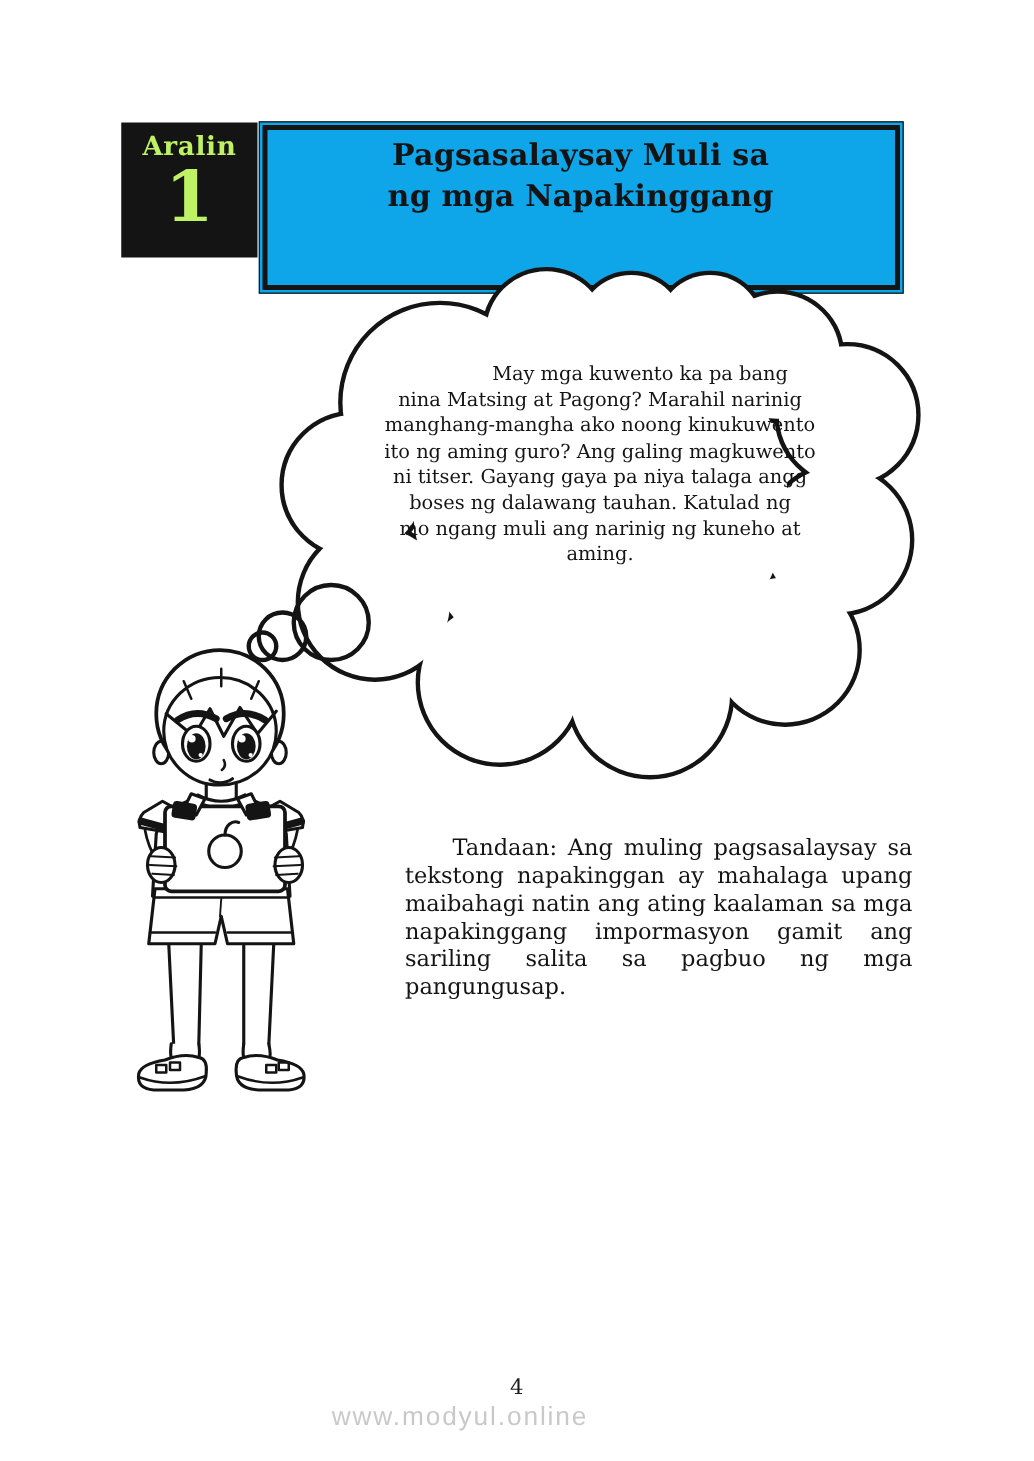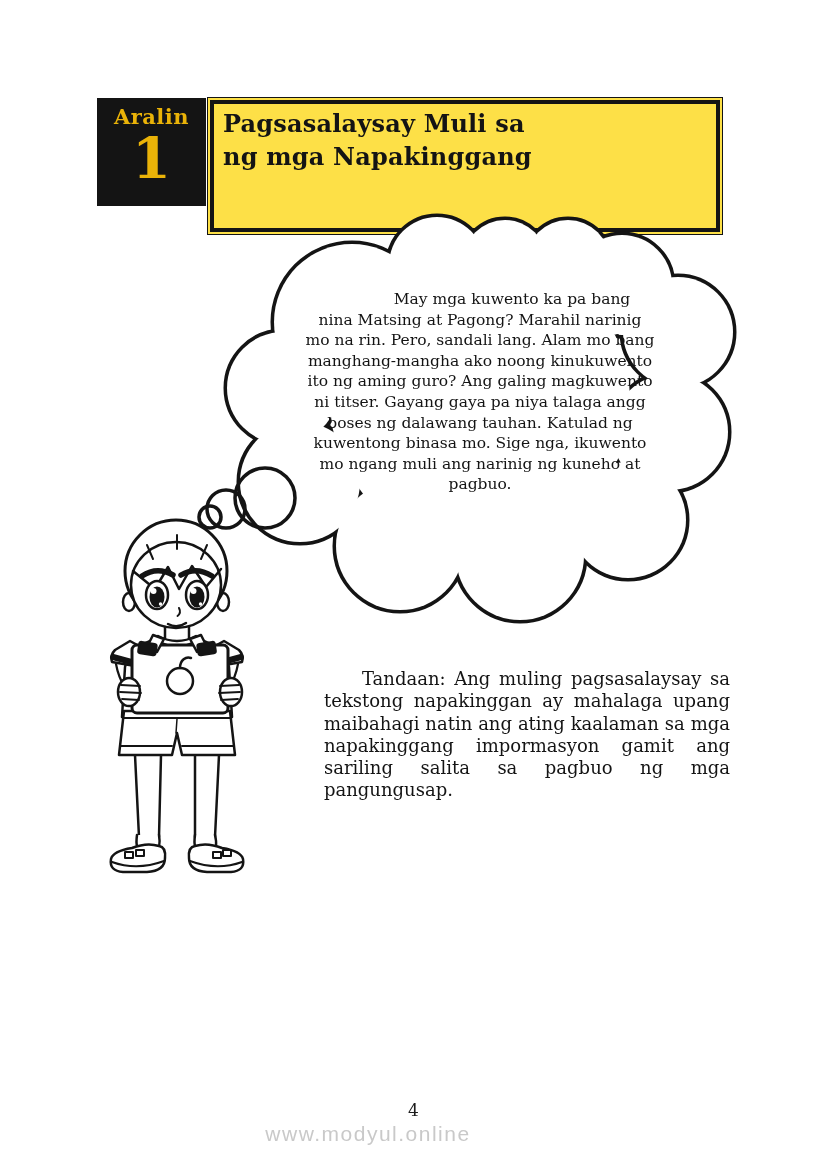--- a/index.html
+++ b/index.html
@@ -13,36 +13,37 @@
   .page{
     position:relative;
     width:827px;height:1169px;
     background:var(--paper);
     overflow:hidden;
   }
   
   .lesson-badge{
     position:absolute;left:97px;top:98px;
     width:109px;height:108px;
-    background:var(--ink);color:#eab308;
+    background:var(--ink);color:#bef264;
     display:flex;flex-direction:column;align-items:center;
     padding-top:7px;
   }
   .lesson-badge .lesson-label{
     font-size:21px;font-weight:bold;letter-spacing:.5px;line-height:1.1;
   }
   .lesson-badge .lesson-number{
     font-size:56px;font-weight:bold;line-height:1.0;margin-top:2px;
   }
   .title-box{
     position:absolute;left:207px;top:97px;
     width:516px;height:138px;
     border:1px solid var(--ink);
     padding:2px;
-    background:#fde047;
+    background:#0ea5e9;
+    text-align:center;
   }
   .title-box-inner{
     width:100%;height:100%;
     border:4px solid var(--ink);
     padding:3px 10px 0 9px;
   }
   .title-line{
     display:block;
     font-weight:bold;
     font-size:24px;line-height:33px;
@@ -241,28 +242,26 @@
         <path d="M 26,180 L 45,181 M 25,187 L 46,188 M 27,194 L 44,195" stroke-width="1.8"></path>
         <ellipse cx="136" cy="187" rx="11" ry="14" fill="#fff"></ellipse>
         <path d="M 125,181 L 144,180 M 124,188 L 145,187 M 126,195 L 143,194" stroke-width="1.8"></path>
       </g>
     </g>
   </svg>
 
   <div class="bubble-text">
     <span class="bubble-line">May mga kuwento ka pa bang</span>
     <span class="bubble-line">nina Matsing at Pagong? Marahil narinig</span>
-    <span class="bubble-line">mo na rin. Pero, sandali lang. Alam mo bang</span>
     <span class="bubble-line">manghang-mangha ako noong kinukuwento</span>
     <span class="bubble-line">ito ng aming guro? Ang galing magkuwento</span>
     <span class="bubble-line">ni titser. Gayang gaya pa niya talaga angg</span>
     <span class="bubble-line">boses ng dalawang tauhan. Katulad ng</span>
-    <span class="bubble-line">kuwentong binasa mo. Sige nga, ikuwento</span>
     <span class="bubble-line">mo ngang muli ang narinig ng kuneho at</span>
-    <span class="bubble-line">pagbuo.</span>
+    <span class="bubble-line">aming.</span>
   </div>
 
   <p class="note-text">Tandaan: Ang muling pagsasalaysay sa tekstong napakinggan ay mahalaga upang maibahagi natin ang ating kaalaman sa mga napakinggang impormasyon gamit ang sariling salita sa pagbuo ng mga pangungusap.</p>
 
   <div class="page-number">4</div>
   <div class="watermark">www.modyul.online</div>
 
 </div>
 
 </body></html>

